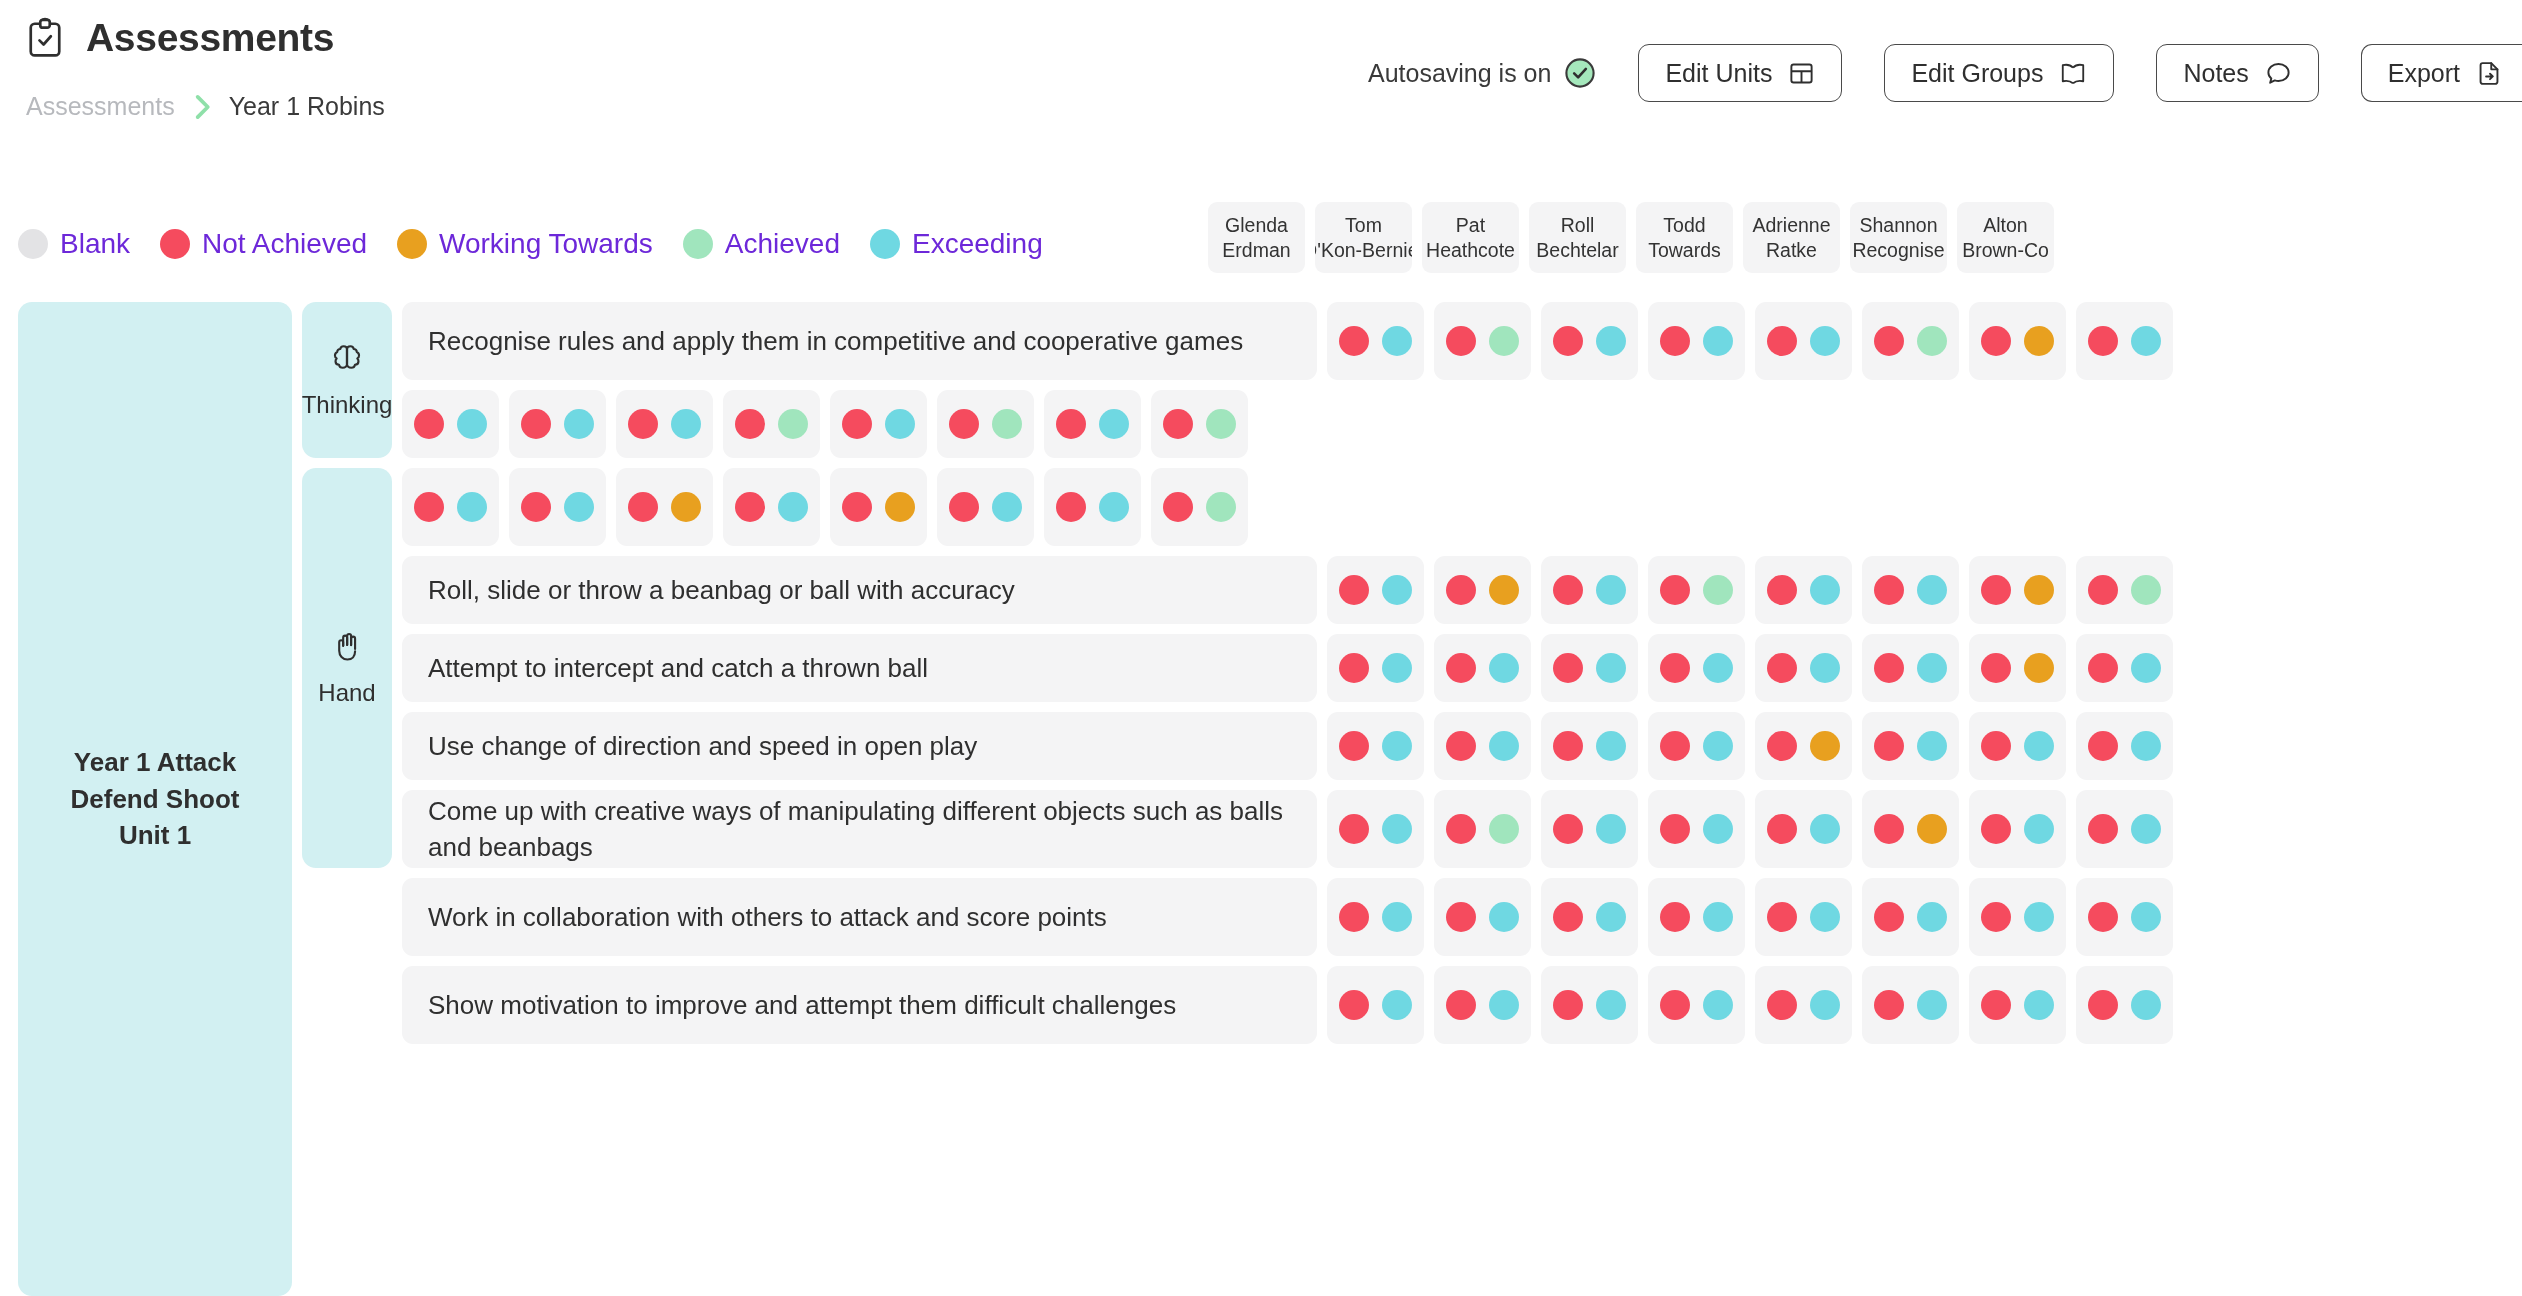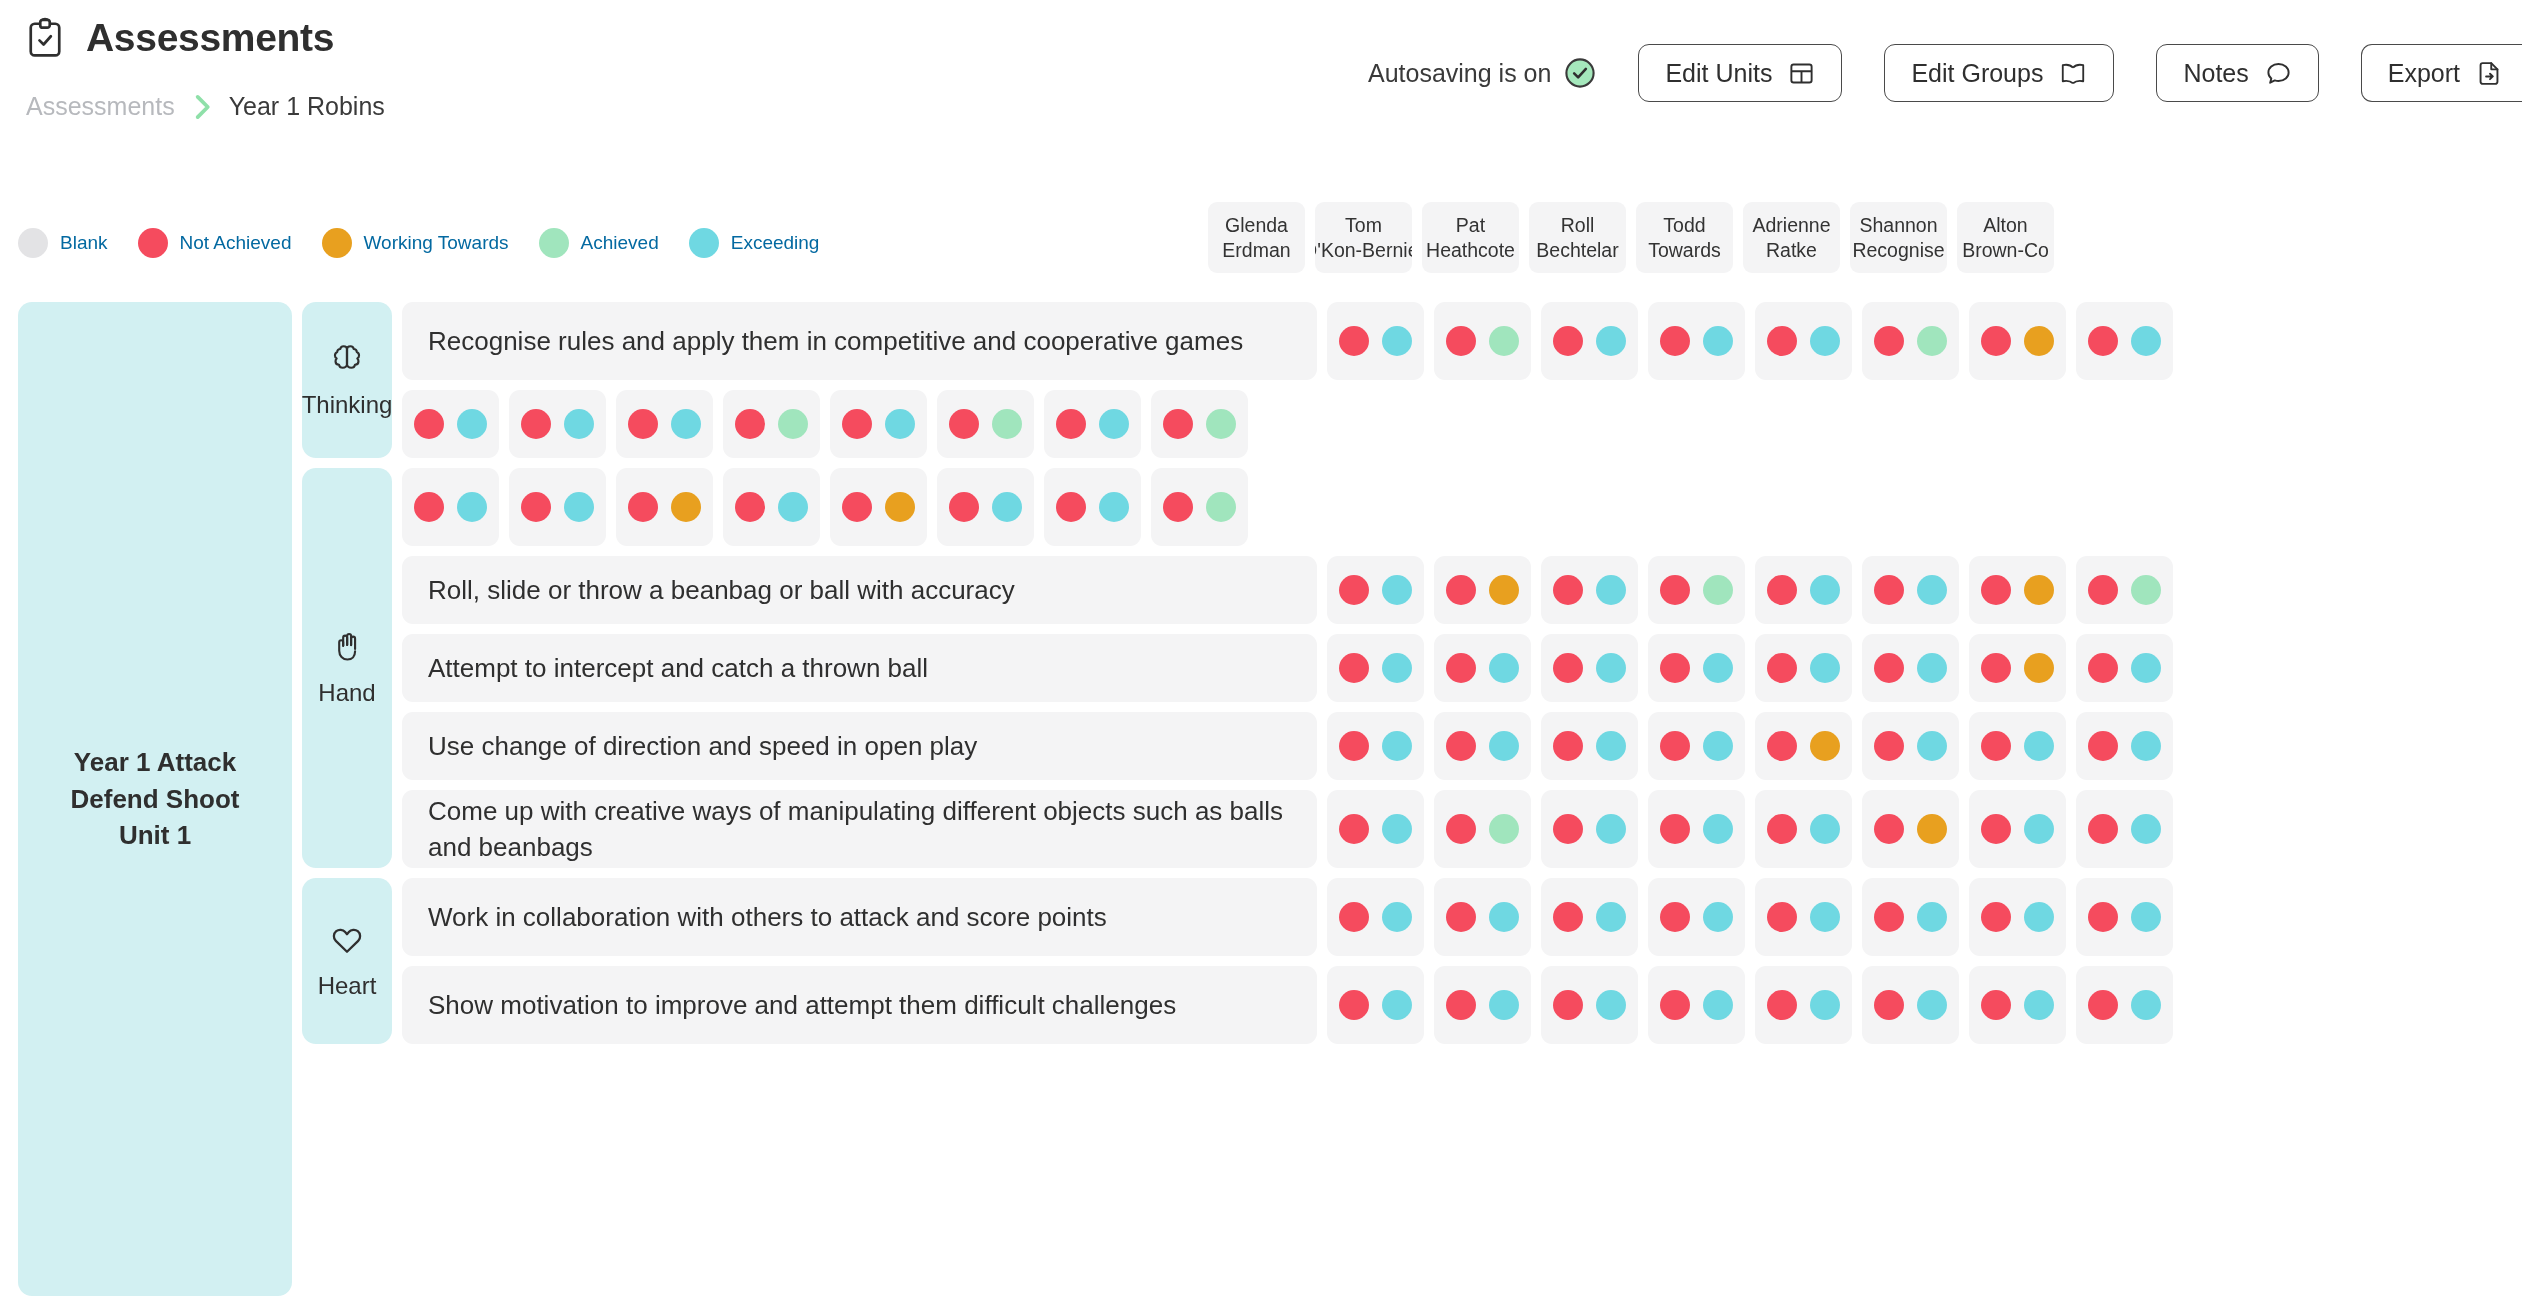--- a/index.html
+++ b/index.html
@@ -52,21 +52,21 @@
   .btn svg { display: block; }
   .btn-export { border-right: none; border-top-right-radius: 0; border-bottom-right-radius: 0; padding-right: 20px; }
 
   
   .legend {
     position: absolute; left: 18px; top: 228px;
     display: flex; align-items: center; gap: 30px;
   }
   .legend-item { display: flex; align-items: center; gap: 12px; }
   .legend-dot { width: 30px; height: 30px; border-radius: 50%; display: block; }
-  .legend-label { font-size: 19px; color: #0369a1; white-space: nowrap; }
+  .legend-label { font-size: 28px; color: #6d28d9; white-space: nowrap; }
 
   
   .students {
     position: absolute; left: 1208px; top: 202px;
     display: flex; gap: 10px;
   }
   .student-cell {
     width: 97px; height: 71px;
     background: #f4f4f5; border-radius: 9px;
     display: flex; flex-direction: column; align-items: center; justify-content: center;
@@ -266,26 +266,20 @@
         </div>
         <div class="cat" style="height: 400px;">
           <span class="cat-icon"><svg width="34" height="34" viewBox="0 0 24 24" fill="none" stroke="#2f2f2f" stroke-width="1.5" stroke-linecap="round" stroke-linejoin="round">
               <path d="M9.3 11.2 V5.4 a1.4 1.4 0 0 1 2.8 0 v5.2"></path>
               <path d="M12.1 10.6 V4.2 a1.4 1.4 0 0 1 2.8 0 v6.4"></path>
               <path d="M14.9 10.8 V6.1 a1.4 1.4 0 0 1 2.8 0 v7.3"></path>
               <path d="M9.3 11.2 V8.6 a1.4 1.4 0 0 0 -2.8 0 v6.1 c0 3.4 2.4 6.1 5.8 6.1 c3.4 0 5.4 -2.4 5.4 -5.8"></path>
             </svg></span>
           <span class="cat-label">Hand</span>
         </div>
-        <div class="cat" style="height: 166px;">
-          <span class="cat-icon"><svg width="34" height="34" viewBox="0 0 24 24" fill="none" stroke="#2f2f2f" stroke-width="1.6" stroke-linejoin="round">
-              <path d="M12 20.3 L4.1 12.6 C2.2 10.7 2.3 7.5 4.4 5.8 C6.3 4.2 9.1 4.6 10.7 6.4 L12 7.9 L13.3 6.4 C14.9 4.6 17.7 4.2 19.6 5.8 C21.7 7.5 21.8 10.7 19.9 12.6 Z"></path>
-            </svg></span>
-          <span class="cat-label">Heart</span>
-        </div>
       </div>
     <div class="rows clip">
         <div class="row" style="height: 78px;">
           <div class="obj-cell" style="height: 78px;">Recognise rules and apply them in competitive and cooperative games</div>
           <div class="dot-cell" style="height: 78px;">
             <span class="dot" style="background: rgb(245, 75, 94);"></span>
             <span class="dot" style="background: rgb(111, 216, 226);"></span>
           </div>
           <div class="dot-cell" style="height: 78px;">
             <span class="dot" style="background: rgb(245, 75, 94);"></span>

